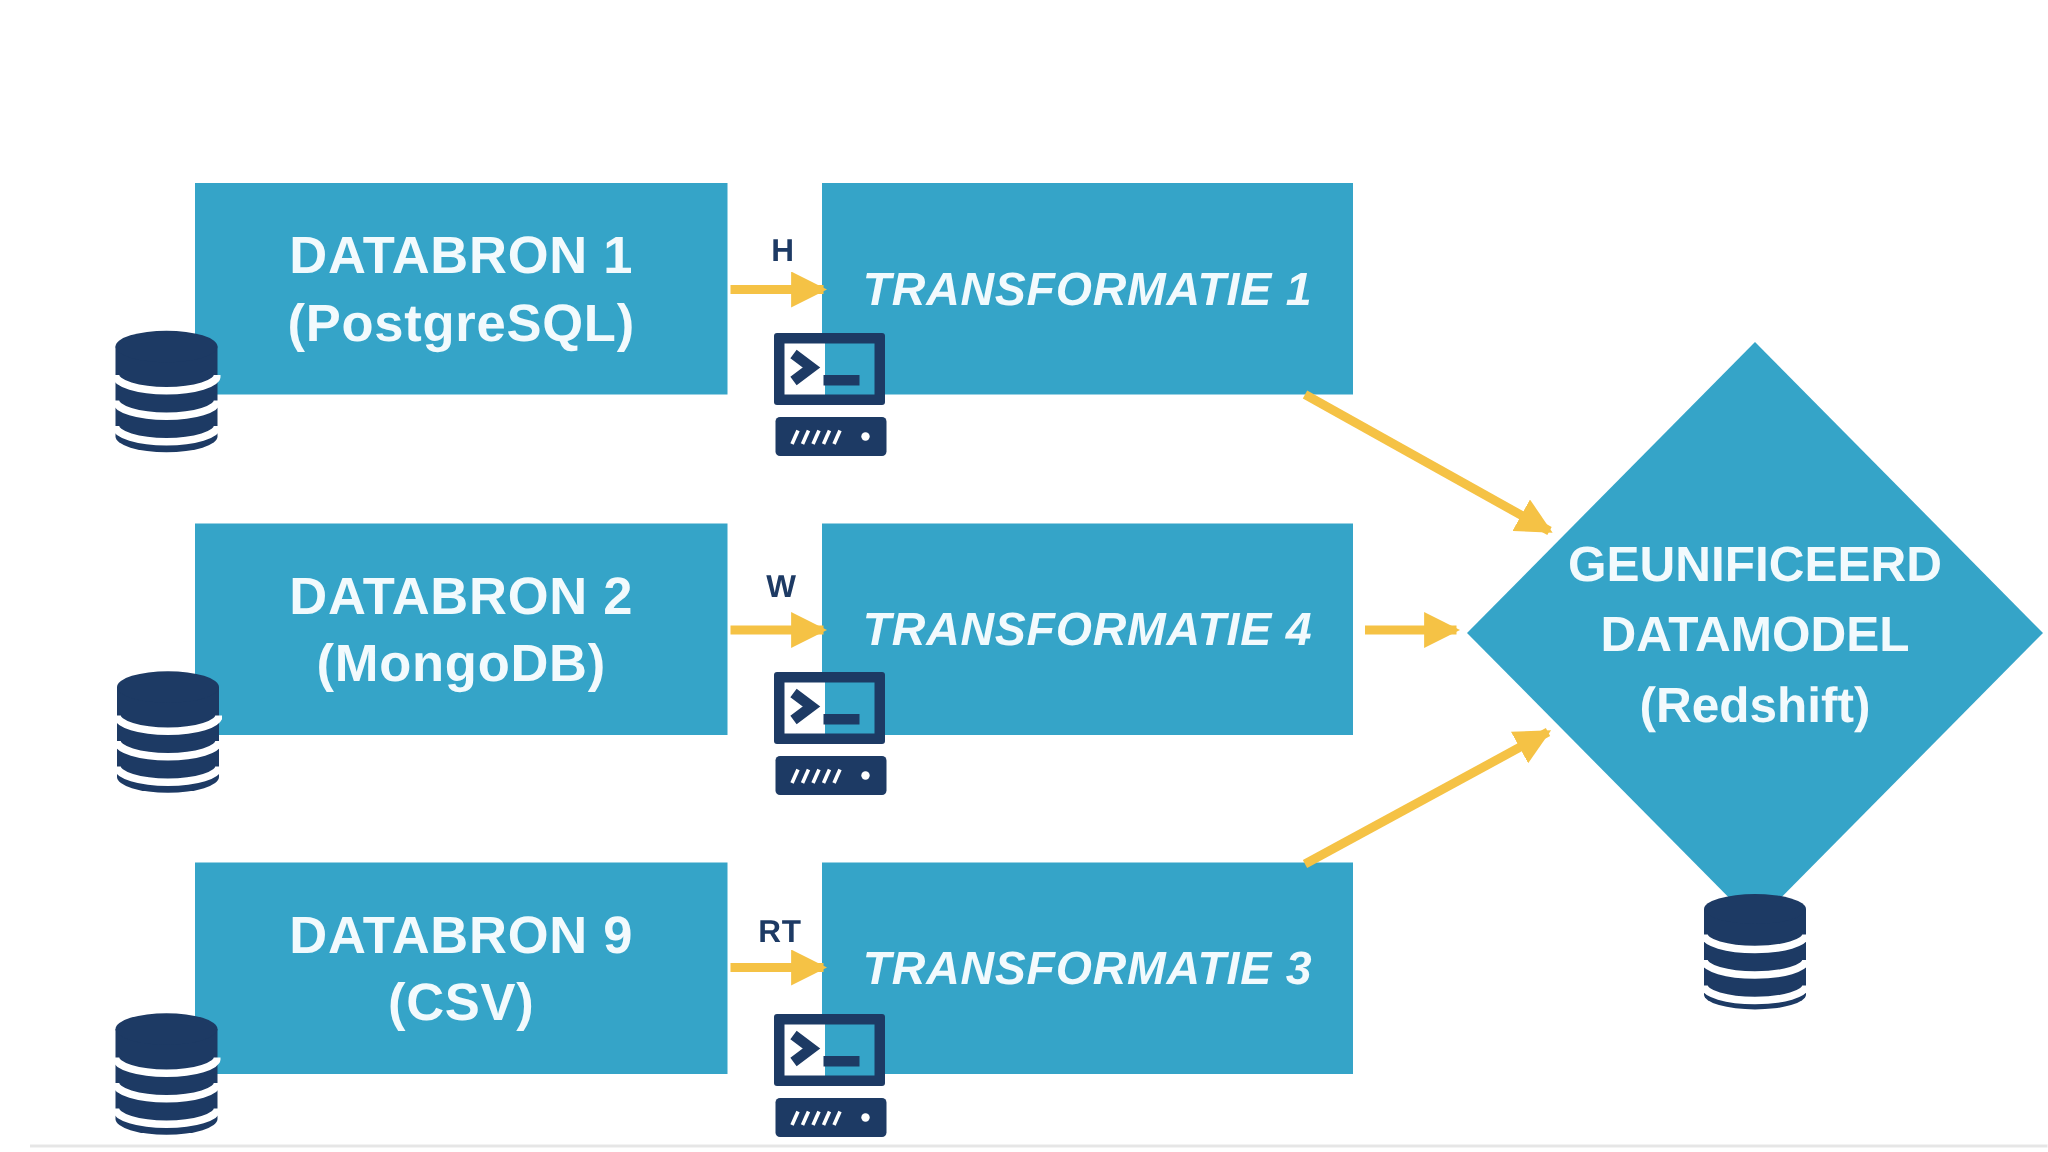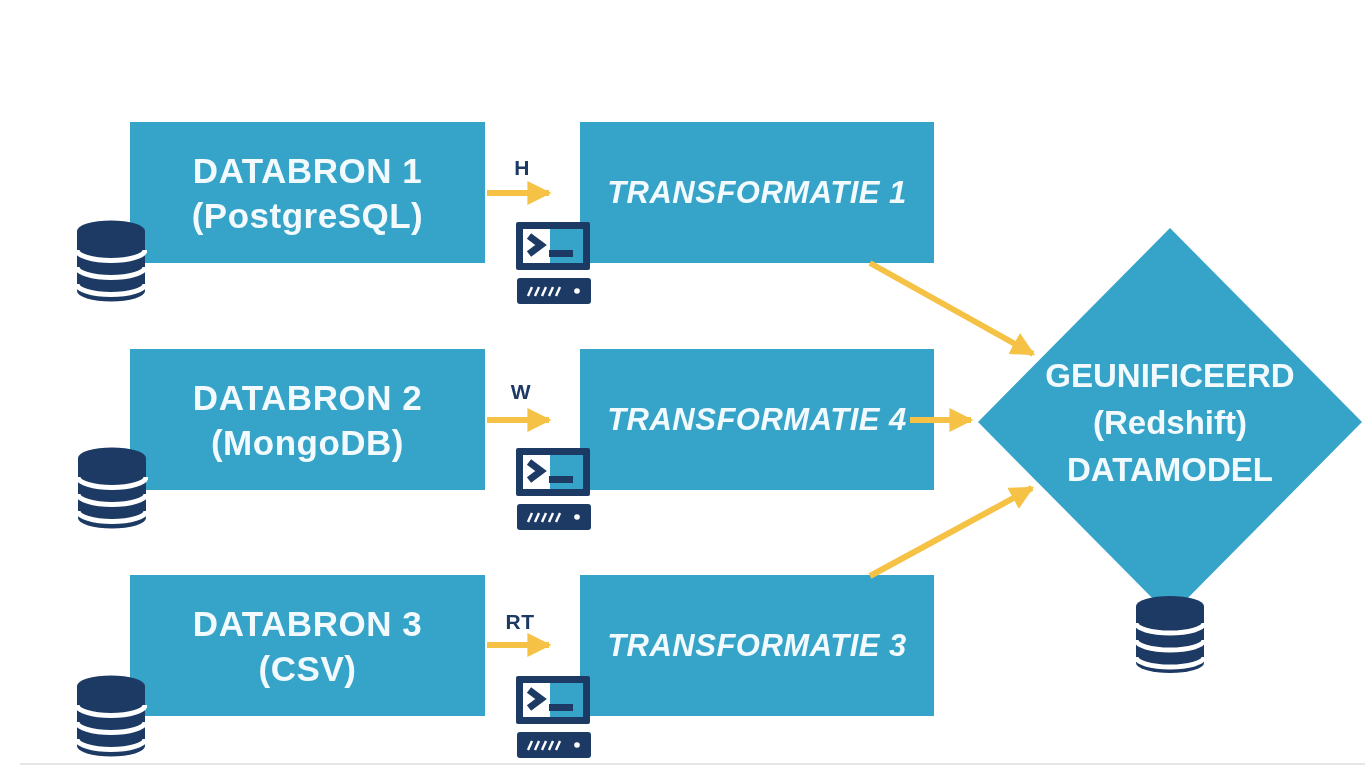--- a/index.html
+++ b/index.html
@@ -15,21 +15,21 @@
     position:relative;width:1355px;height:768px;overflow:hidden;
     background:var(--background);
     margin-left:20px;
   }
   .box{
     position:absolute;display:flex;flex-direction:column;
     align-items:center;justify-content:center;
     background:var(--node-fill);color:var(--text);text-align:center;
   }
   .source{left:110px;width:355px;height:141px;}
-  .transform{left:560px;width:354px;height:141px;}
+  .transform{left:528px;width:354px;height:141px;}
   .row1{top:122px;} .row2{top:349px;} .row3{top:575px;}
   .box-title{font-size:35px;font-weight:bold;line-height:45px;letter-spacing:.5px;}
   .transform-label{font-size:31px;font-weight:bold;font-style:italic;letter-spacing:.5px;}
   .flow-label{
     position:absolute;transform:translate(-50%,-50%);
     color:var(--icon-navy);font-size:21px;font-weight:bold;letter-spacing:.5px;
   }
   .icon{position:absolute;}
   .db1{left:55px;top:220px;}
   .db2{left:56px;top:447px;}
@@ -68,38 +68,38 @@
 
   <div class="box source row1">
     <div class="box-title">DATABRON 1</div>
     <div class="box-title">(PostgreSQL)</div>
   </div>
   <div class="box source row2">
     <div class="box-title">DATABRON 2</div>
     <div class="box-title">(MongoDB)</div>
   </div>
   <div class="box source row3">
-    <div class="box-title">DATABRON 3</div>
+    <div class="box-title">DATABRON 9</div>
     <div class="box-title">(CSV)</div>
   </div>
 
   <div class="box transform row1">
     <div class="transform-label">TRANSFORMATIE 1</div>
   </div>
   <div class="box transform row2">
     <div class="transform-label">TRANSFORMATIE 4</div>
   </div>
   <div class="box transform row3">
     <div class="transform-label">TRANSFORMATIE 3</div>
   </div>
 
   <div class="diamond-text">
     <div>GEUNIFICEERD</div>
+    <div>DATAMODEL</div>
     <div>(Redshift)</div>
-    <div>DATAMODEL</div>
   </div>
 
   <svg class="arrows-layer" viewBox="0 0 1365 768">
     <defs>
       <marker id="ah" viewBox="0 0 10 10" refX="9" refY="5" markerWidth="4" markerHeight="4" orient="auto-start-reverse">
         <path d="M0,0 L10,5 L0,10 Z" class="fill-yellow"></path>
       </marker>
     </defs>
     <line x1="467" y1="193" x2="529" y2="193" class="arrow-line" marker-end="url(#ah)"></line>
     <line x1="467" y1="420" x2="529" y2="420" class="arrow-line" marker-end="url(#ah)"></line>

